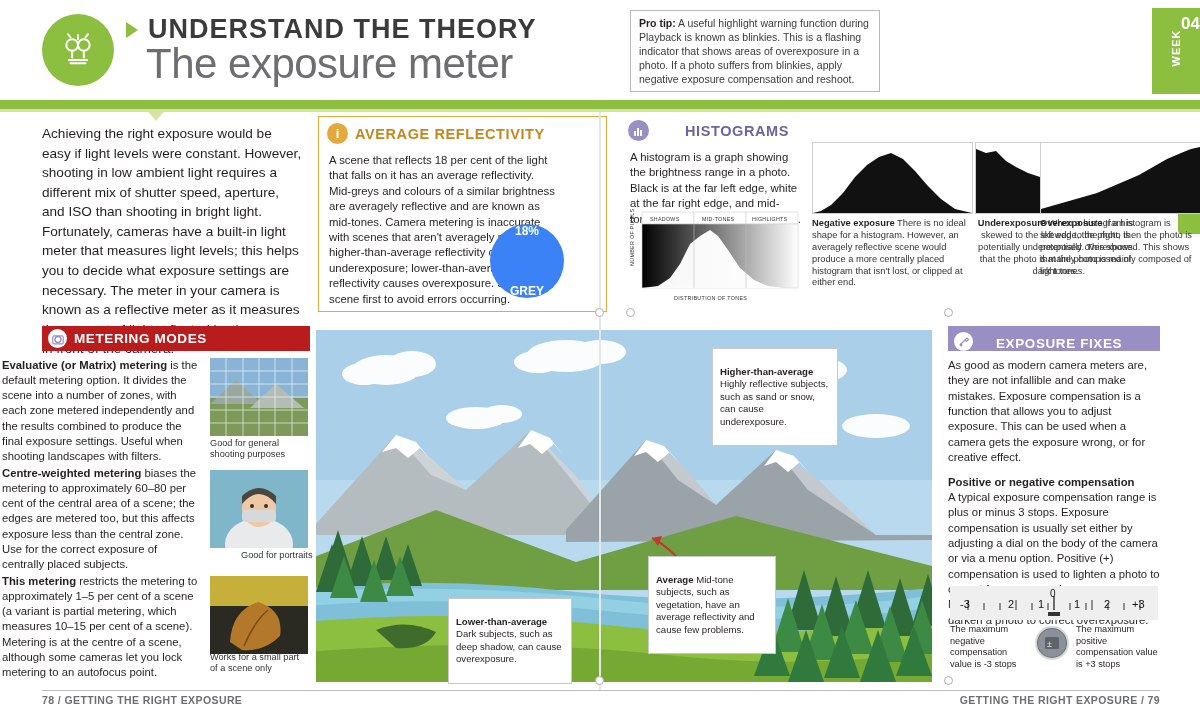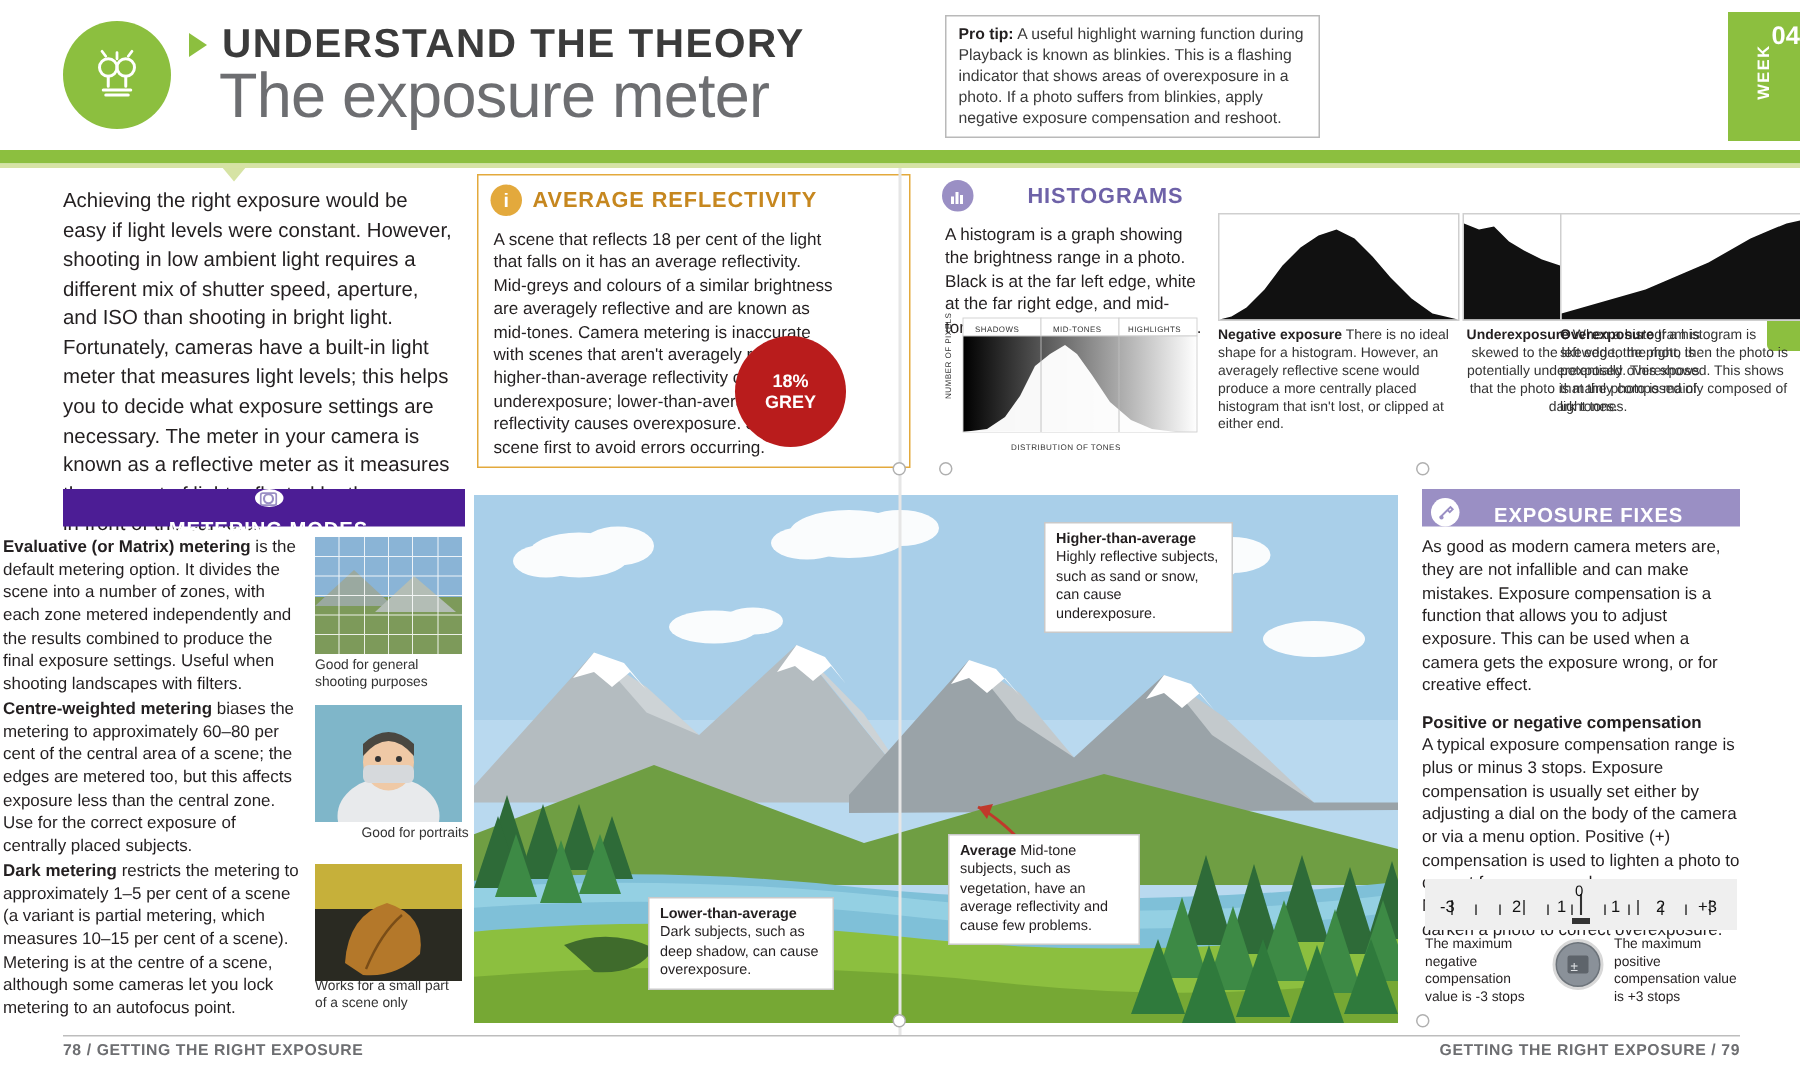--- a/index.html
+++ b/index.html
@@ -96,22 +96,22 @@
   }
   .avg-head { position:absolute; left:8px; top:6px; }
   .avg-head .bullet { background:#e3a93c; }
   .avg-head .ttl { color:#c6871f; }
   .avg-body {
     position:absolute; left:10px; top:36px; width:230px;
     font-size:11.4px; line-height:1.35; color:#231f20;
   }
   .grey-circle {
     position:absolute; left:490px; top:224px; width:74px; height:74px; border-radius:50%;
-    background:#b91c1c; color:#fff; display:flex; flex-direction:column;
-    align-items:center; justify-content:center; font-size:12px; font-weight:bold; line-height:1.2;
+    background:#3b82f6; color:#fff; display:flex; flex-direction:column;
+    align-items:center; justify-content:space-between; font-size:12px; font-weight:bold; line-height:1.2;
   }
 
   
   .hist-box { position:absolute; left:628px; top:116px; width:530px; height:196px; }
   .hist-head { position:absolute; left:0; top:4px;gap:36px; }
   .hist-head .bullet { background:#9a8fc4; }
   .hist-head .ttl { color:#6e62a8; }
   .hist-intro {
     position:absolute; left:2px; top:34px; width:175px;
     font-size:11.4px; line-height:1.35;
@@ -120,36 +120,36 @@
     position:absolute; width:161px; height:72px; background:#fff; border:1px solid #cfcfcf;
   }
   .hist-cap {
     position:absolute; width:161px; font-size:9.3px; line-height:1.28; color:#333;
   }
   .hist-cap b { color:#231f20; }
 
   
   .meter-box { position:absolute; left:42px; top:326px; width:268px; height:360px; }
   .meter-head {
-    position:absolute; left:0; top:0; width:268px; height:25px; background:#4c1d95;
-    display:flex; align-items:center; gap:7px; padding-left:6px;flex-direction:column;
+    position:absolute; left:0; top:0; width:268px; height:25px; background:#b91c1c;
+    display:flex; align-items:center; gap:7px; padding-left:6px;
   }
   .meter-head .bullet { width:19px; height:19px; border-radius:50%; background:#fff; display:flex; align-items:center; justify-content:center; }
   .meter-head .ttl { color:#fff; font-size:13.5px; font-weight:bold; letter-spacing:0.6px; }
   .meter-text { position:absolute; left:2px; width:200px; font-size:11.3px; line-height:1.34; }
   .meter-thumb { position:absolute; left:210px; width:98px; height:78px; overflow:hidden; }
   .meter-thumb-cap { position:absolute; left:210px; width:98px; font-size:9.2px; line-height:1.2; color:#333; }
 
   
   .illus { position:absolute; left:316px; top:330px; width:616px; height:352px; overflow:hidden; background:#cfe3f2; }
 
   
   .callout {
-    position:absolute; background:#fff; border:1px solid #c9c9c9; padding:5px 7px;
-    font-size:9.6px; line-height:1.3; color:#231f20;
+    position:absolute; background:#fff; border:1px solid #c9c9c9; padding:17px 7px;
+    font-size:9.6px; line-height:1.3; color:#231f20;margin-left:16px;
   }
 
   
   .fix-box { position:absolute; left:948px; top:326px; width:212px; height:360px; }
   .fix-head {
     position:absolute; left:0; top:0; width:212px; height:25px; background:#9a8fc4;
     display:flex; align-items:flex-end; gap:23px; padding-left:6px;
   }
   .fix-head .bullet { width:19px; height:19px; border-radius:50%; background:#fff; display:flex; align-items:center; justify-content:center; }
   .fix-head .ttl { color:#fff; font-size:13.5px; font-weight:bold; letter-spacing:0.6px; }
@@ -335,21 +335,21 @@
       <ellipse cx="49" cy="38" rx="17" ry="19" fill="#efc9a6"></ellipse>
       <path d="M32 34 Q49 14 66 34 L66 26 Q49 10 32 26 Z" fill="#4a4740"></path>
       <rect x="32" y="40" width="34" height="12" rx="4" fill="#d6d9dc"></rect>
       <circle cx="42" cy="36" r="2" fill="#333"></circle>
         <circle cx="56" cy="36" r="2" fill="#333"></circle>
     </svg>
   </div>
   <div class="meter-thumb-cap" style="top:550px;margin-left:31px;">Good for portraits</div>
 
   <div class="meter-text" style="top:574px;">
-    <b>Dark metering</b><span> restricts the metering to approximately 1–5 per cent of a scene (a variant is partial metering, which measures 10–15 per cent of a scene). Metering is at the centre of a scene, although some cameras let you lock metering to an autofocus point.</span>
+    <b>This metering</b><span> restricts the metering to approximately 1–5 per cent of a scene (a variant is partial metering, which measures 10–15 per cent of a scene). Metering is at the centre of a scene, although some cameras let you lock metering to an autofocus point.</span>
   </div>
   <div class="meter-thumb" style="top:576px;">
     <svg width="98" height="78" viewBox="0 0 98 78">
       <rect width="98" height="78" fill="#2a2a22"></rect>
       <rect x="0" y="0" width="98" height="30" fill="#c6b03a"></rect>
       <path d="M20 66 Q22 34 48 26 Q74 34 70 60 Q54 76 32 74 Z" fill="#b4782a"></path>
       <path d="M34 70 Q44 46 58 34" stroke="#7a4d17" stroke-width="1.6" fill="none"></path>
     </svg>
   </div>
   <div class="meter-thumb-cap" style="top:652px;">Works for a small part of a scene only</div>

